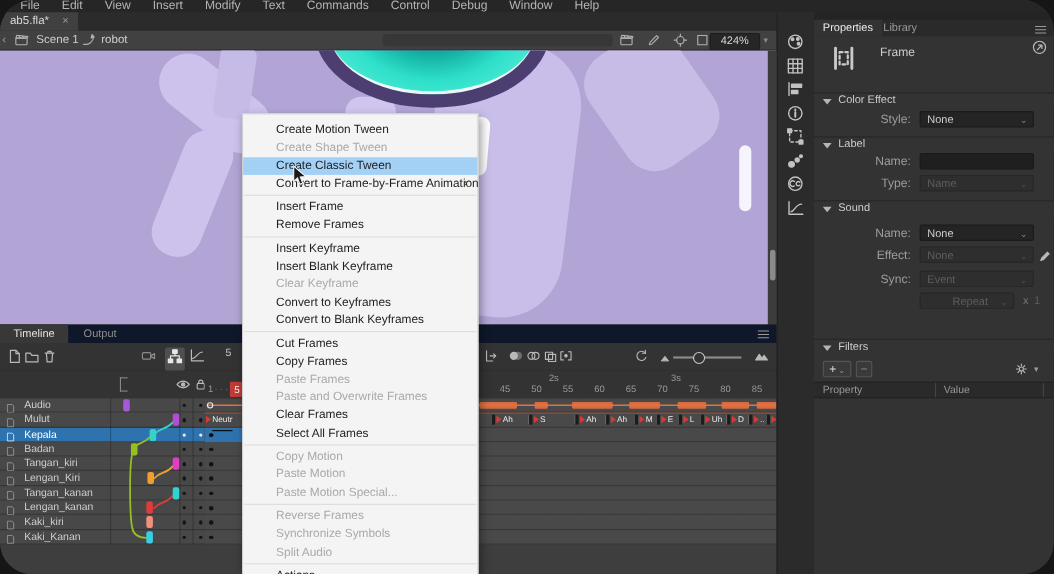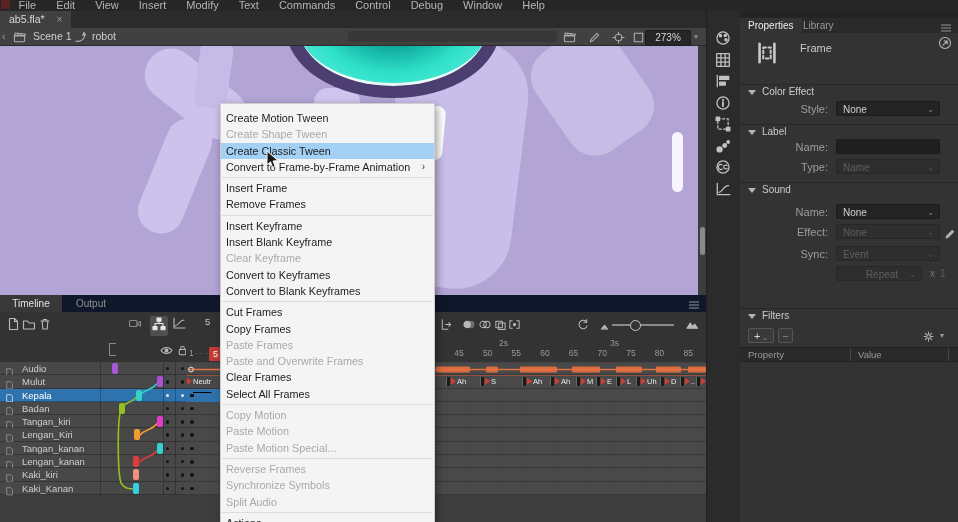--- a/index.html
+++ b/index.html
@@ -1,17 +1,17 @@
 <!DOCTYPE html>
 <html><head>
 <meta charset="utf-8">
 <style>
   html,body{margin:0;padding:0;background:#161616;}
   #app{position:relative;width:958px;height:522px;background:#333;overflow:hidden;
-       font-family:"Liberation Sans",sans-serif;-webkit-font-smoothing:antialiased;cursor:default;}
+       font-family:"Liberation Sans",sans-serif;-webkit-font-smoothing:antialiased;cursor:default;border-radius:29px;}
   .a{position:absolute;}
   
   .menubar{position:absolute;left:0;top:0;width:958px;height:11px;background:#262626;overflow:hidden;z-index:30;}
   .menubar .mitem{display:inline-block;color:#b4b4b4;font-size:11px;transform:translateY(-5px);margin-right:20px;}
   .logo{position:absolute;left:1px;top:0;width:9px;height:9px;background:#5a2323;border-radius:1px;}
   
   #left{position:absolute;left:0;top:11px;width:706px;height:511px;}
   .tabbar{position:absolute;left:0;top:0;width:706px;height:17px;background:#2b2b2b;}
   .doctab{position:absolute;left:0;top:0;height:17px;background:#404040;padding:0 9px;line-height:17px;
           font-size:10.5px;color:#d8d8d8;}
@@ -53,21 +53,21 @@
   .sliver-sel{position:absolute;left:0;top:0;width:60px;height:13.3px;background:#2e73ae;}
   .fdot{position:absolute;left:4px;top:5px;width:3.6px;height:3.6px;border-radius:50%;background:#121212;}
   .kf{position:absolute;top:1.5px;height:10px;white-space:nowrap;z-index:2;}
   .kf .tick{display:inline-block;width:3px;height:9px;background:#1c1c1c;vertical-align:top;margin-right:1px;border:1px solid #666;border-width:0 0 0 1px;}
   .kf .flag{display:inline-block;width:5px;height:7px;background:#d13c34;vertical-align:top;margin-top:1px;
             clip-path:polygon(0 0,100% 50%,0 100%,0 100%);}
   .kf .klabel{font-size:7.5px;color:#ececec;vertical-align:top;line-height:10px;margin-left:1px;}
   
   .ctxmenu{position:absolute;left:220px;top:103px;width:215px;background:#f4f4f4;border:1px solid #cfcfcf;
            box-shadow:2px 3px 8px rgba(0,0,0,.4);z-index:50;padding-top:6px;box-sizing:border-box;}
-  .mi{position:relative;height:16.3px;line-height:16.3px;font-size:10.8px;color:#1d1d1d;padding-left:5px;white-space:nowrap;}
+  .mi{position:relative;height:16.3px;line-height:16.3px;font-size:10.8px;color:#1d1d1d;padding-left:30px;white-space:nowrap;}
   .mi.dis{color:#a9a9a9;}
   .mi.hl{background:#a3d0f5;}
   .mi .sub{position:absolute;right:9px;top:0;font-size:10px;color:#333;}
   .msep{height:1px;background:#dcdcdc;margin:2px 1px;}
   
   .dock{position:absolute;left:706px;top:0;width:34px;height:522px;background:#2b2b2b;border-left:1px solid #202020;z-index:5;}
   .dicon{position:absolute;left:8px;}
   
   .rpanel{position:absolute;left:740px;top:0;width:218px;height:522px;background:#333;z-index:5;}
   .rp-top{position:absolute;left:0;top:0;width:218px;height:18px;background:#242424;}
@@ -132,21 +132,21 @@
                 <path d="M4.5 2.6L6 5M8 3L9.5 5" fill="none"></path>
               </svg></span></span><span class="a" style="left: 588px; top: 2px;"><span style="display: inline-block; line-height: 0;"><svg width="13" height="13" viewBox="0 0 14 14" fill="#b0b0b0" stroke="#b0b0b0" stroke-width="1.1" stroke-linecap="round" stroke-linejoin="round">
                 <path d="M2.5 11.5l.8-2.6 6.3-6.3 1.8 1.8-6.3 6.3z" fill="none"></path>
               </svg></span></span><span class="a" style="left: 612px; top: 2px;"><span style="display: inline-block; line-height: 0;"><svg width="13" height="13" viewBox="0 0 14 14" fill="#b0b0b0" stroke="#b0b0b0" stroke-width="1.1" stroke-linecap="round" stroke-linejoin="round">
                 <circle cx="7" cy="7" r="3.6" fill="none"></circle>
                 <path d="M7 1v2.4M7 10.6V13M1 7h2.4M10.6 7H13" fill="none"></path>
               </svg></span></span><span class="a" style="left: 632px; top: 2px;"><span style="display: inline-block; line-height: 0;"><svg width="13" height="13" viewBox="0 0 14 14" fill="#b0b0b0" stroke="#b0b0b0" stroke-width="1.1" stroke-linecap="round" stroke-linejoin="round">
                 <rect x="2.5" y="2.5" width="9" height="9" fill="none"></rect>
               </svg></span></span></span>
       <div class="zoombox">
-        <span>273%</span>
+        <span>424%</span>
       </div>
       <span class="crumbtext" style="left:694px;color:#8a8a8a;font-size:8px;">▾</span>
     </div>
 
     <div class="canvas">
       <div class="shape" style="left:545px;top:-15px;width:95px;height:120px;background:#c7bce6;border-radius:30px;transform:rotate(-35deg);"></div>
       <div class="shape" style="left:138px;top:22px;width:115px;height:52px;background:#cdc2ec;border-radius:26px;transform:rotate(38deg);"></div>
       <div class="shape" style="left:152px;top:70px;width:46px;height:120px;background:#cdc2ec;border-radius:22px;transform:rotate(22deg);"></div>
       <div class="shape" style="left:197px;top:-4px;width:33px;height:66px;background:#c6bbe6;border-radius:8px;transform:rotate(8deg);"></div>
       <div class="shape" style="left:388px;top:-8px;width:132px;height:250px;background:#c9bee9;border-radius:56px;transform:rotate(7deg);"></div>

